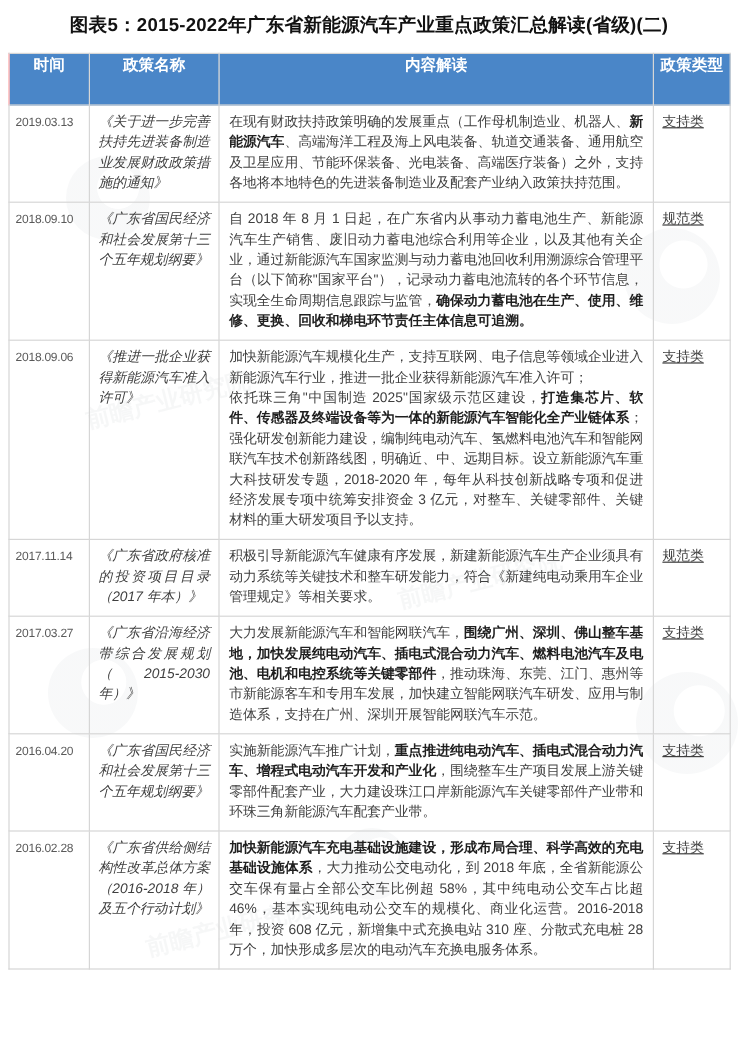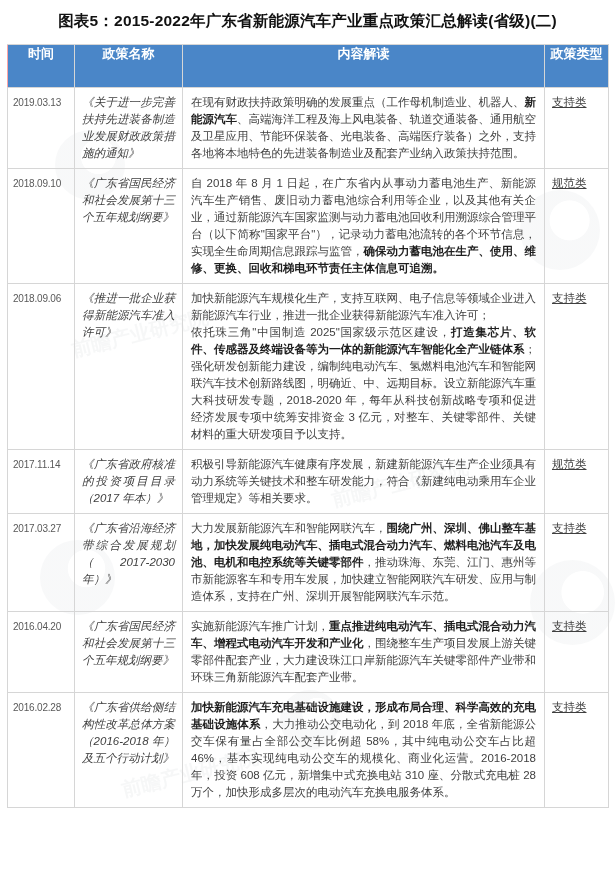--- a/index.html
+++ b/index.html
@@ -122,21 +122,21 @@
         <tr>
           <td class="c-date">2017.11.14</td>
           <td class="c-name">《广东省政府核准的投资项目目录（2017 年本）》</td>
           <td class="c-content">
             <p><span>积极引导新能源汽车健康有序发展，新建新能源汽车生产企业须具有动力系统等关键技术和整车研发能力，符合《新建纯电动乘用车企业管理规定》等相关要求。</span></p>
           </td>
           <td class="c-type">规范类</td>
         </tr>
         <tr>
           <td class="c-date">2017.03.27</td>
-          <td class="c-name">《广东省沿海经济带综合发展规划（2017-2030 年）》</td>
+          <td class="c-name">《广东省沿海经济带综合发展规划（2015-2030 年）》</td>
           <td class="c-content">
             <p><span>大力发展新能源汽车和智能网联汽车，</span><b>围绕广州、深圳、佛山整车基地，加快发展纯电动汽车、插电式混合动力汽车、燃料电池汽车及电池、电机和电控系统等关键零部件</b><span>，推动珠海、东莞、江门、惠州等市新能源客车和专用车发展，加快建立智能网联汽车研发、应用与制造体系，支持在广州、深圳开展智能网联汽车示范。</span></p>
           </td>
           <td class="c-type">支持类</td>
         </tr>
         <tr>
           <td class="c-date">2016.04.20</td>
           <td class="c-name">《广东省国民经济和社会发展第十三个五年规划纲要》</td>
           <td class="c-content">
             <p><span>实施新能源汽车推广计划，</span><b>重点推进纯电动汽车、插电式混合动力汽车、增程式电动汽车开发和产业化</b><span>，围绕整车生产项目发展上游关键零部件配套产业，大力建设珠江口岸新能源汽车关键零部件产业带和环珠三角新能源汽车配套产业带。</span></p>

